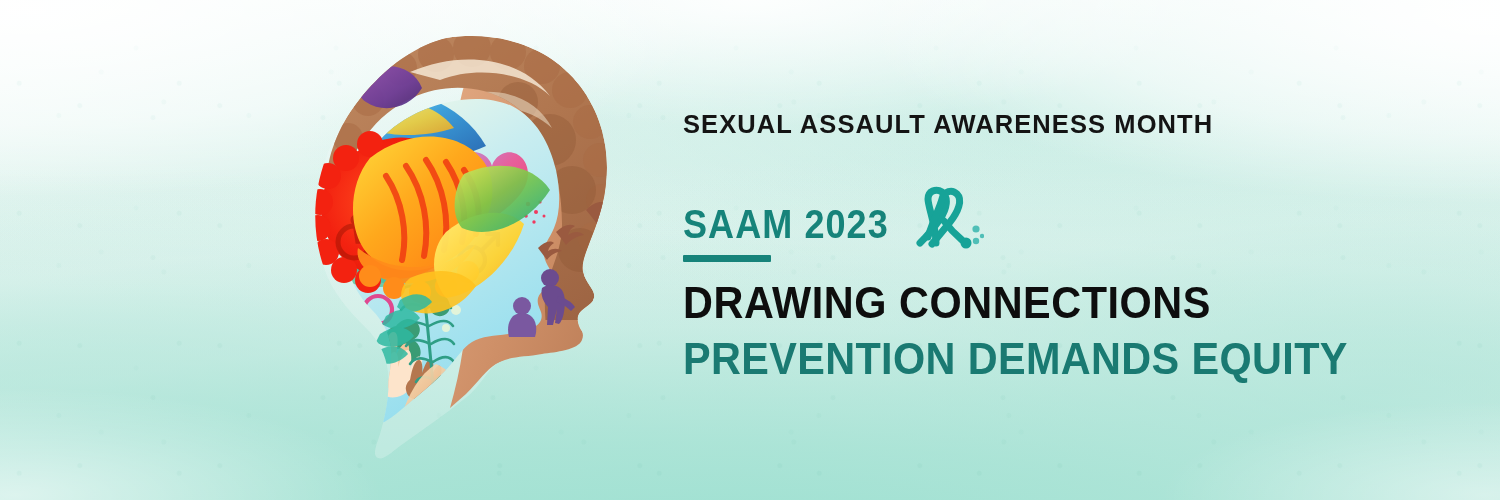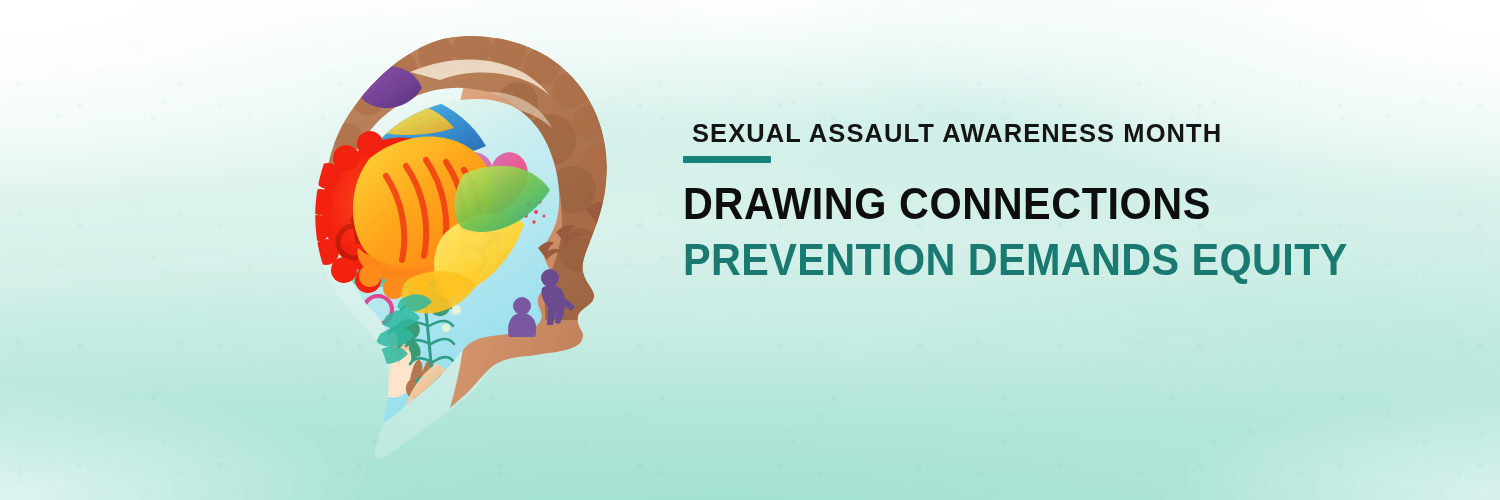--- a/index.html
+++ b/index.html
@@ -49,21 +49,21 @@
   
   #illustration{position:absolute;left:250px;top:10px;width:450px;height:470px;}
   #illustration svg{display:block;width:100%;height:100%;}
 
   
   #text-block{position:absolute;left:683px;top:112px;width:620px;}
 
   .eyebrow{
     font-family:"Liberation Sans", sans-serif;
     font-weight:700;font-size:25.5px;letter-spacing:1.1px;
-    color:#141414;line-height:1;white-space:nowrap;margin:9px;
+    color:#141414;line-height:1;white-space:nowrap;margin:0;
   }
 
   .saam-row{display:flex;align-items:flex-end;margin-top:47px;height:62px;}
   .saam-year{
     font-family:"Liberation Sans Narrow","Liberation Sans", sans-serif;
     font-weight:700;font-size:40px;letter-spacing:1.2px;
     color:#16837a;line-height:1;
     transform:scaleX(.9);transform-origin:left bottom;
     white-space:nowrap;margin:0;padding-bottom:3px;
   }
@@ -419,20 +419,43 @@
           </g>
         </g>
       </g>
     </svg>
   </div>
 
   <div id="text-block">
 
     <p class="eyebrow">SEXUAL ASSAULT AWARENESS MONTH</p>
 
+    <div class="saam-row">
+      <p class="saam-year">SAAM 2023</p>
+
+      <span class="ribbon-wrap">
+        <svg width="78" height="70" viewBox="0 0 78 70" xmlns="http://www.w3.org/2000/svg">
+          <g fill="none" stroke="#17a398" stroke-width="7" stroke-linecap="round">
+            <path d="M30,58 C30,40 22,22 22,14 C22,6 30,3 36,7 C43,12 41,24 34,34
+                     C26,46 20,52 14,58"></path>
+            <path d="M22,52 C26,38 34,22 36,14 C38,6 46,4 51,9 C57,15 52,27 44,37
+                     C36,47 30,54 26,59"></path>
+            <path d="M38,36 C44,44 50,50 56,55"></path>
+          </g>
+          <g fill="#17a398">
+            <circle cx="60" cy="58" r="5.5"></circle>
+          </g>
+          <g fill="#2fb3ab" opacity=".8">
+            <circle cx="70" cy="56" r="3.2"></circle>
+            <circle cx="70" cy="44" r="3.6"></circle>
+            <circle cx="76" cy="51" r="2.2"></circle>
+          </g>
+        </svg>
+      </span>
+    </div>
 
     <div class="rule"></div>
 
     <p class="headline">DRAWING CONNECTIONS</p>
 
     <p class="subhead">PREVENTION DEMANDS EQUITY</p>
   </div>
 
 </div>
 

